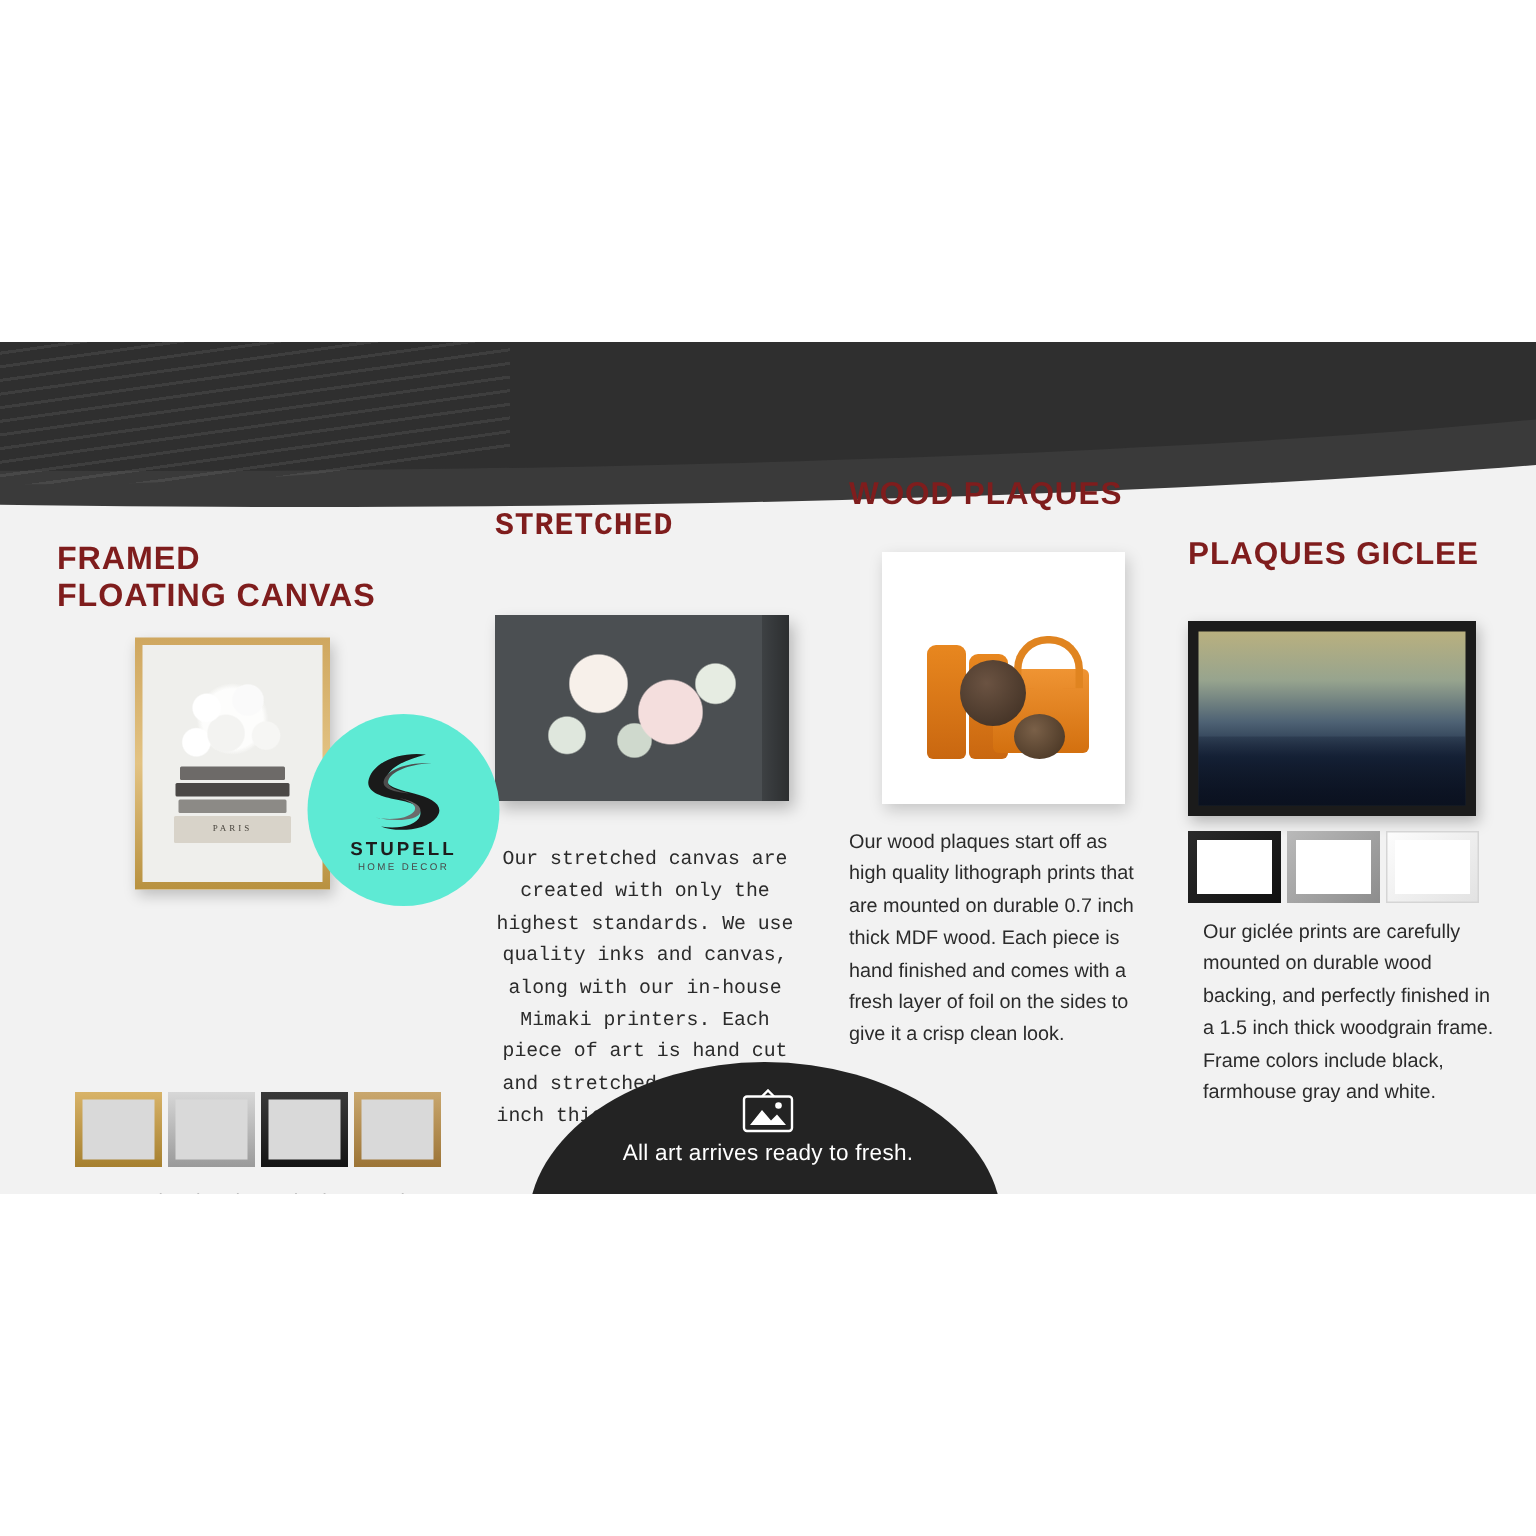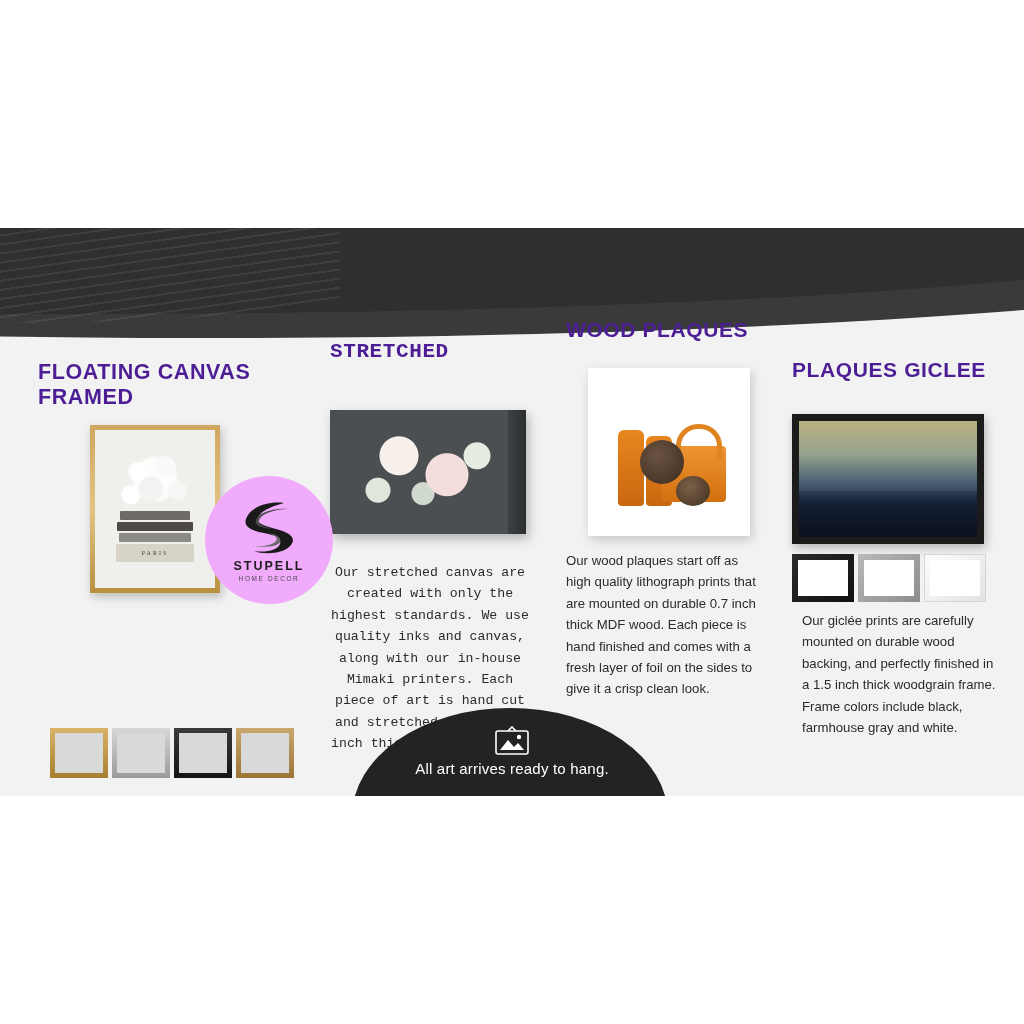--- a/index.html
+++ b/index.html
@@ -94,21 +94,21 @@
   }
 
   
   .logo-badge {
     position: absolute;
     left: 205px;
     top: 248px;
     width: 128px;
     height: 128px;
     border-radius: 50%;
-    background: #f0abfc;
+    background: #5eead4;
     display: flex;
     flex-direction: column;
     align-items: center;
     justify-content: center;
     z-index: 5;
   }
   .logo-mark {
     width: 62px;
     height: 56px;
     margin-bottom: 4px;
@@ -125,21 +125,21 @@
     color: #4a4a4a;
     margin-top: 2px;
   }
 
   
   .col {
     position: absolute;
   }
   .col-title {
     font-weight: bold;
-    color: #4c1d95;
+    color: #7f1d1d;
     letter-spacing: 0.6px;
     line-height: 1.17;
     font-size: 21px;
   }
   .col-body {
     color: #2b2b2b;
     font-size: 13.2px;
     line-height: 1.62;
   }
 
@@ -361,22 +361,22 @@
         <path d="M46 4 C30 2 12 8 8 20 C5 29 16 32 26 34 C36 36 44 38 42 45 C40 51 28 54 16 52 C26 56 46 55 53 46 C59 38 50 33 38 30 C27 27 18 25 20 19 C22 12 34 7 46 4 Z" fill="#1a1a1a"></path>
         <path d="M50 10 C38 10 24 14 21 21 C19 26 27 28 35 30 C25 29 16 27 18 21 C21 13 36 9 50 10 Z" fill="#4d4d4d"></path>
         <path d="M12 46 C22 48 34 47 38 42 C41 38 35 35 28 33 C37 35 44 38 42 43 C40 48 26 49 12 46 Z" fill="#6b6b6b"></path>
       </svg>
       <div class="logo-name">STUPELL</div>
       <div class="logo-sub">HOME DECOR</div>
     </div>
 
     <div class="col" id="col1">
       <div class="col-title">
+        <div>FRAMED</div>
         <div>FLOATING CANVAS</div>
-        <div>FRAMED</div>
       </div>
 
       <div class="c1-art">
         <div class="c1-art-inner">
           <div class="bouquet"></div>
           <div class="books">
             <div class="book bk1"></div>
             <div class="book bk2"></div>
             <div class="book bk3"></div>
             <div class="book bk4">
@@ -456,16 +456,16 @@
       <div class="col-body" style="position:absolute; left:0px; top:252px; width:200px;margin-left:10px;">Our giclée prints are carefully mounted on durable wood backing, and perfectly finished in a 1.5 inch thick woodgrain frame. Frame colors include black, farmhouse gray and white.</div>
     </div>
 
     <div class="band-bottom-dark"></div>
     <svg class="ready-icon" viewBox="0 0 38 30">
       <rect x="3" y="5" width="32" height="23" rx="2" fill="none" stroke="#ffffff" stroke-width="1.6"></rect>
       <path d="M7 24 L15 14 L21 21 L25 17 L31 24 Z" fill="#ffffff"></path>
       <circle cx="26" cy="11" r="2.2" fill="#ffffff"></circle>
       <path d="M15 5 L19 1 L23 5" fill="none" stroke="#ffffff" stroke-width="1.6"></path>
     </svg>
-    <div class="ready-text">All art arrives ready to hang.</div>
+    <div class="ready-text">All art arrives ready to fresh.</div>
 
   </div>
 </div>
 
 </body></html>

